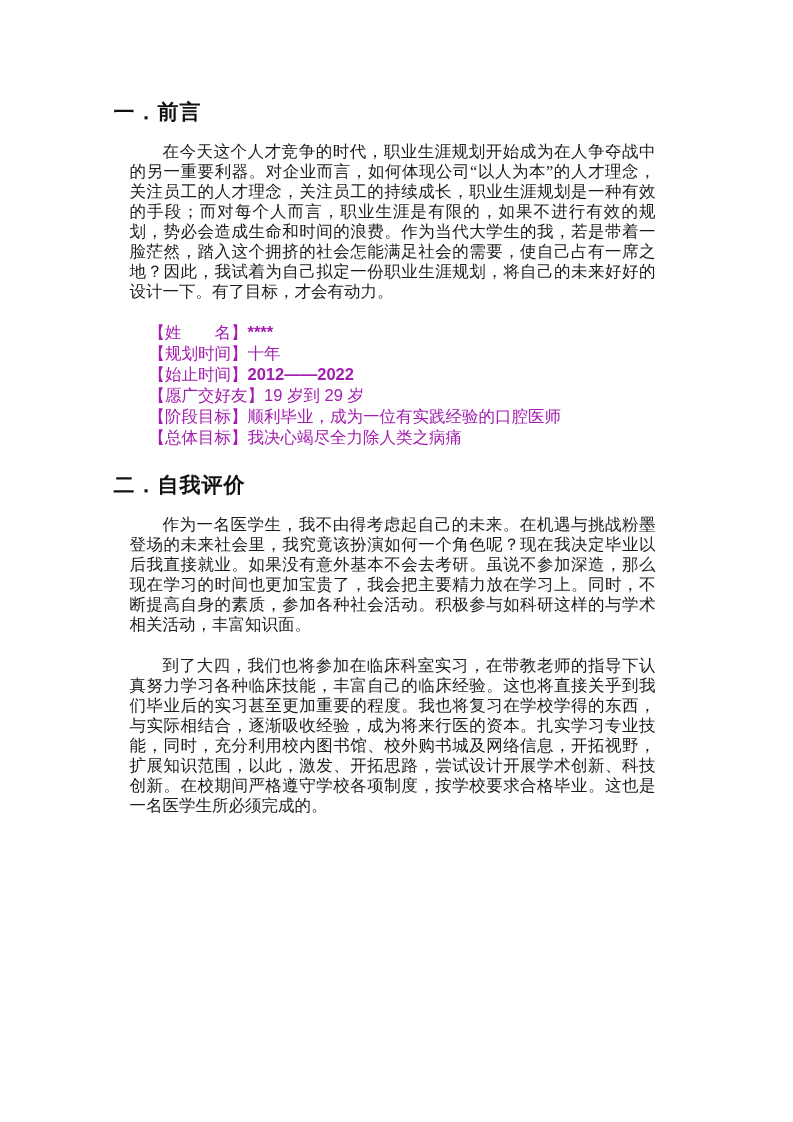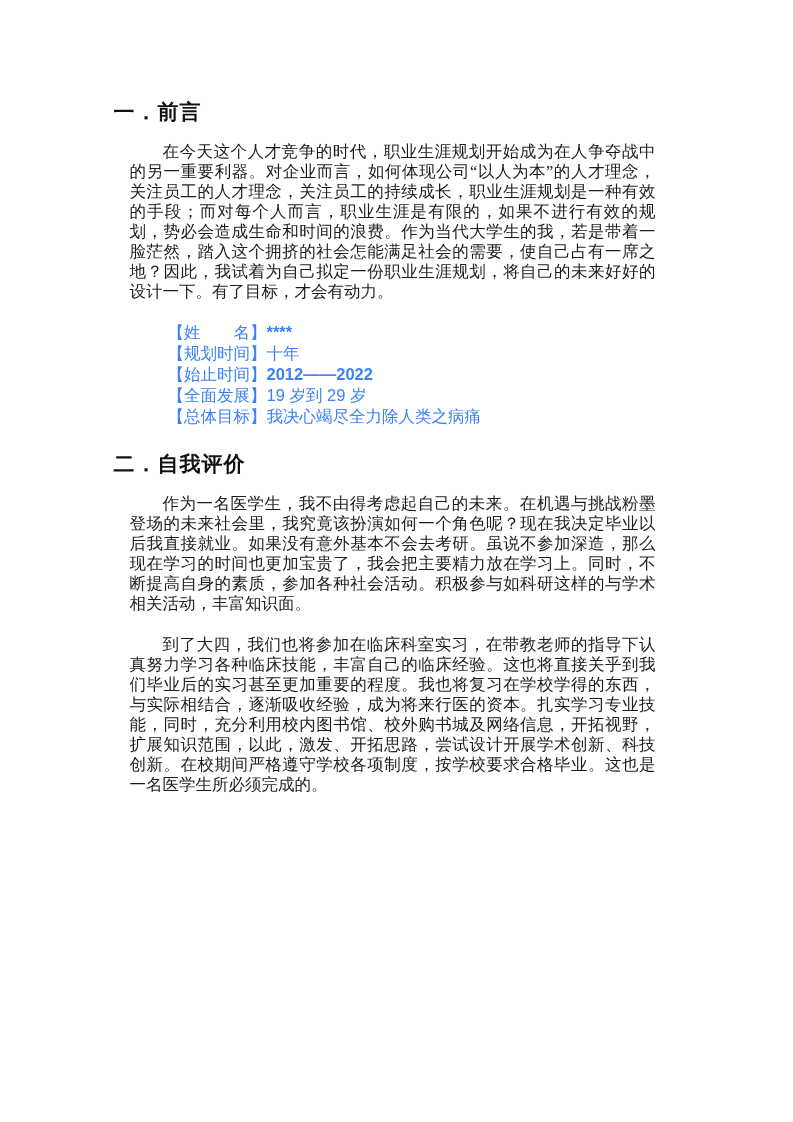--- a/index.html
+++ b/index.html
@@ -36,26 +36,26 @@
     line-height: 20px;
     text-align: justify;
     text-indent: 2em;
     margin: 16px;
     color: #1c1c1c;
   }
   .para + .para {
     margin-top: 21px;
   }
   .profile-list {
-    margin: 20px 0 0 54px;
+    margin: 20px 0 0 35px;
     padding: 0;
     list-style: none;
     font-size: 16.5px;
     line-height: 21px;
-    color: #3b82f6;
+    color: #a21caf;
   }
   .profile-label {
     letter-spacing: 0;
   }
   .profile-value {
     font-family: "Liberation Sans", "Liberation Serif", sans-serif;
   }
   .profile-value.latin-bold {
     font-weight: 600;
   }
@@ -73,21 +73,24 @@
     <li>
       <span class="profile-label">【姓　　名】</span><span class="profile-value latin-bold">****</span>
     </li>
     <li>
       <span class="profile-label">【规划时间】</span><span class="profile-value">十年</span>
     </li>
     <li>
       <span class="profile-label">【始止时间】</span><span class="profile-value latin-bold">2012——2022</span>
     </li>
     <li>
-      <span class="profile-label">【全面发展】</span><span class="profile-value">19 岁到 29 岁</span>
+      <span class="profile-label">【愿广交好友】</span><span class="profile-value">19 岁到 29 岁</span>
+    </li>
+    <li>
+      <span class="profile-label">【阶段目标】</span><span class="profile-value">顺利毕业，成为一位有实践经验的口腔医师</span>
     </li>
     <li>
       <span class="profile-label">【总体目标】</span><span class="profile-value">我决心竭尽全力除人类之病痛</span>
     </li>
   </ul>
 
   <h1 class="section-heading second">二．自我评价</h1>
 
 
 

